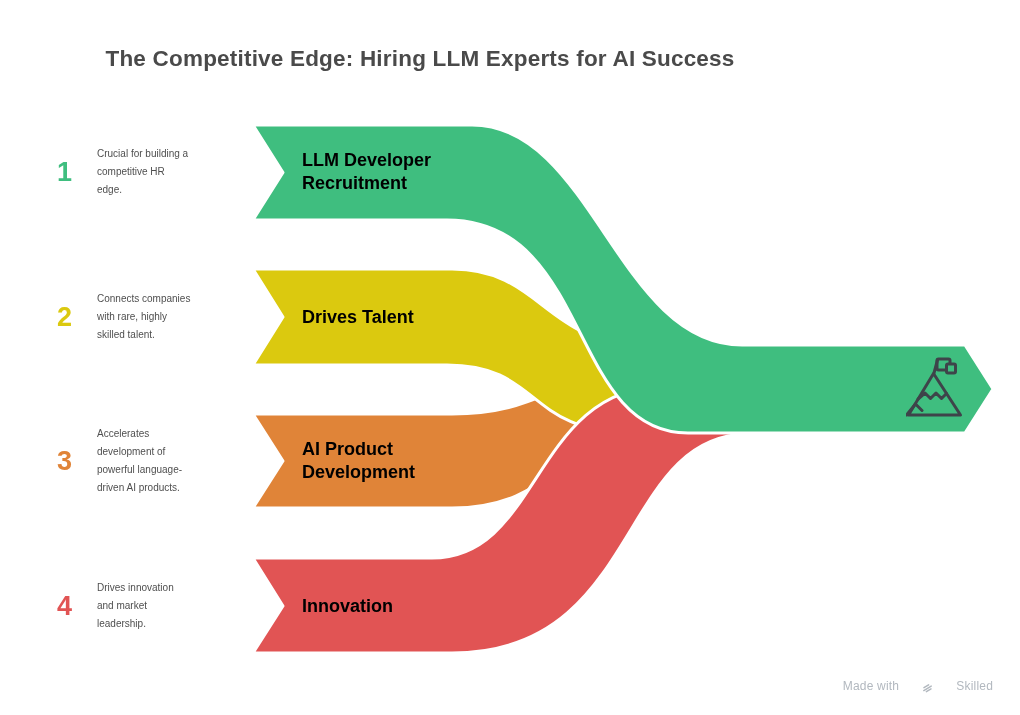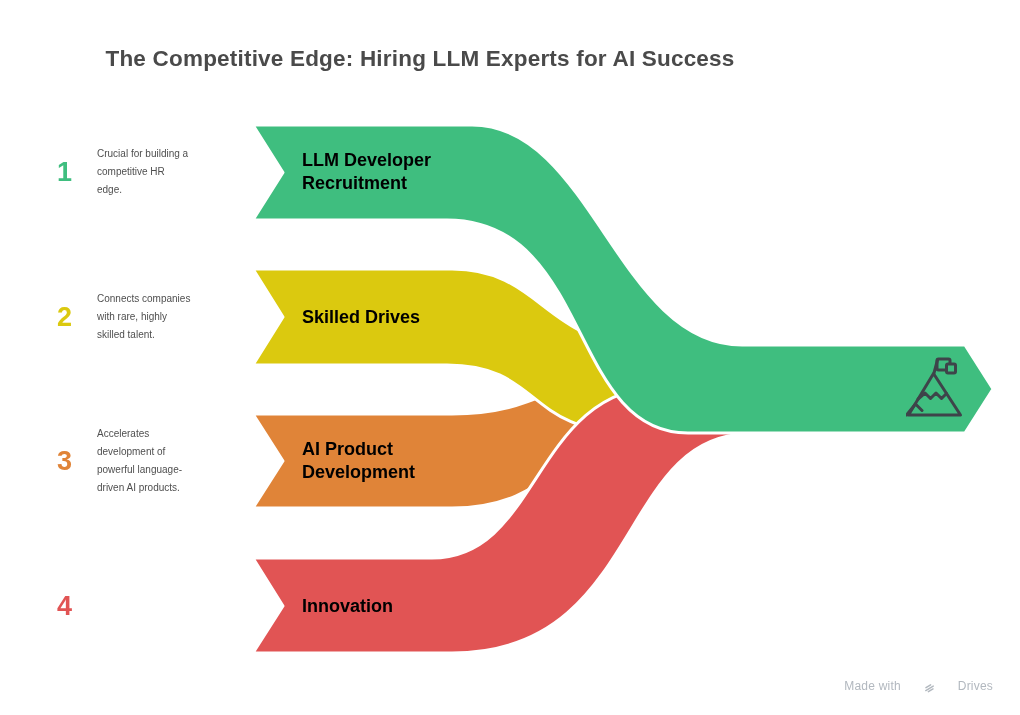--- a/index.html
+++ b/index.html
@@ -57,40 +57,43 @@
   <div class="desc" style="top:172px">Crucial for building a
 competitive HR
 edge.</div>
   <div class="desc" style="top:461px">Accelerates
 development of
 powerful language-
 driven AI products.</div>
   <div class="desc" style="top:317px">Connects companies
 with rare, highly
 skilled talent.</div>
+  <div class="desc" style="top:606px">Drives innovation
+and market
+leadership.</div>
 
   <div class="band-label" style="top:172px">LLM Developer
 Recruitment</div>
-  <div class="band-label" style="top:317px">Skilled Drives</div>
+  <div class="band-label" style="top:317px">Drives Talent</div>
   <div class="band-label" style="top:461px">AI Product
 Development</div>
   <div class="band-label" style="top:606px">Innovation</div>
 
   <svg class="result-icon" width="57" height="62" viewBox="0 0 56 62" fill="none" stroke="#3E444A" stroke-width="3" stroke-linejoin="round" stroke-linecap="round">
     <path d="M27.5,16 L31,3"></path>
     <rect x="30.5" y="2" width="13" height="11" rx="1.5"></rect>
     <rect x="40" y="7" width="9" height="9" rx="1.5" style="fill: rgb(63, 190, 127);"></rect>
     <path d="M2,58 L27,16.5 L54,58 Z"></path>
     <path d="M11.6,42 L18.5,36 L24,41.5 L29.5,36 L35,41.5 L40,36.5"></path>
     <path d="M0,58 L9,47 L15.5,53.5"></path>
   </svg>
 
   <div class="watermark">
     <span>Made with</span>
     <svg width="13" height="13" viewBox="0 0 14 14" fill="none" stroke="#b2b8bf" stroke-width="1.6" stroke-linecap="round">
       <path d="M3.2,8.2 L8.2,5.2"></path>
       <path d="M3,11.4 L11,6.6"></path>
       <path d="M5.8,12.6 L10.8,9.6"></path>
     </svg>
-    <span>Drives</span>
+    <span>Skilled</span>
   </div>
 
 </div>
 
 </body></html>

